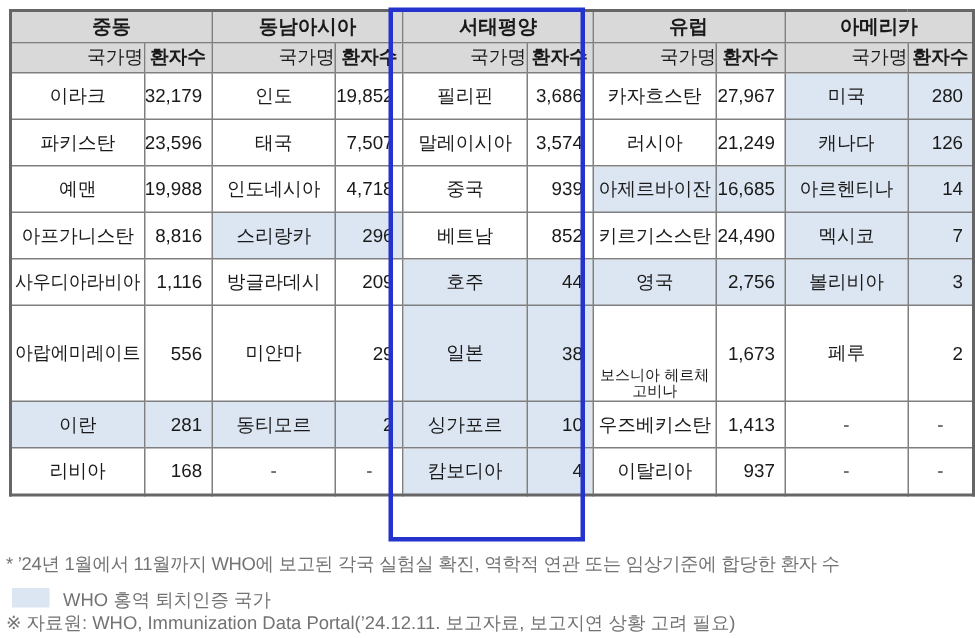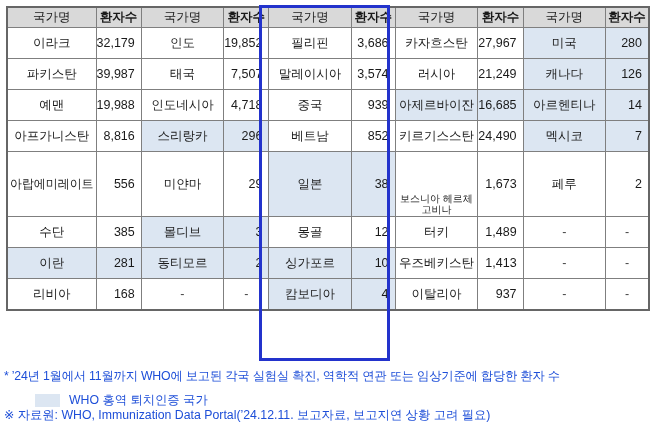--- a/index.html
+++ b/index.html
@@ -12,35 +12,35 @@
   }
   table#world-table{
     position:absolute;left:6px;top:6px;border-collapse:collapse;table-layout:fixed;
     background:#fff;border:2px solid #666;
   }
   #world-table th,#world-table td{
     border:1px solid var(--bd);text-align:center;padding:0;overflow:hidden;
   }
   #world-table th.region{background:var(--hbg);font-weight:bold;font-size:13px;height:20px;}
   #world-table th.sub{background:var(--hbg);font-size:12.5px;height:19px;}
-  #world-table th.sub.country{font-weight:normal;}
+  #world-table th.sub.country{font-weight:normal;text-align:right;}
   #world-table th.sub.count{font-weight:bold;}
   #world-table td{height:30px;font-size:12.5px;}
   #world-table td.num{text-align:right;padding-right:6px;}
   #world-table td.dash{text-align:center;color:#444;}
   #world-table td.hl{background:var(--hl);}
   #world-table span.fit{display:inline-block;white-space:nowrap;transform-origin:center center;}
   #world-table td.name span.wrap{white-space:normal;font-size:10px;line-height:1.12;margin-top:41px;}
   .wp-outline{
     position:absolute;left:259px;top:5px;width:131px;height:356px;
     border:3px solid var(--fb);box-sizing:border-box;pointer-events:none;background:transparent;
   }
-  .fn{position:absolute;left:4px;font-size:12.3px;color:#1d4ed8;white-space:nowrap;}
+  .fn{position:absolute;left:4px;font-size:12.3px;color:#737373;white-space:nowrap;}
   .fn1{top:368px;letter-spacing:-0.2px;}
-  .fn2{top:392px;left:8px;display:flex;align-items:center;margin-left:27px;}
+  .fn2{top:392px;left:8px;display:flex;align-items:flex-start;}
   .fn3{top:407px;}
   .legend-swatch{
     display:inline-block;width:25px;height:13px;background:var(--hl);
     margin-right:9px;flex:0 0 auto;
   }
 </style>
 </head>
 <body>
 
 <table id="world-table">
@@ -50,20 +50,27 @@
       <col style="width: 83px;">
       <col style="width: 44px;">
       <col style="width: 83px;">
       <col style="width: 44px;">
       <col style="width: 83px;">
       <col style="width: 44px;">
       <col style="width: 83px;">
       <col style="width: 44px;">
     </colgroup>
     <thead>
+      <tr>
+        <th colspan="2" class="region">중동</th>
+        <th colspan="2" class="region">동남아시아</th>
+        <th colspan="2" class="region">서태평양</th>
+        <th colspan="2" class="region">유럽</th>
+        <th colspan="2" class="region">아메리카</th>
+      </tr>
       <tr>
         <th class="sub country">국가명</th>
         <th class="sub count">환자수</th>
         <th class="sub country">국가명</th>
         <th class="sub count">환자수</th>
         <th class="sub country">국가명</th>
         <th class="sub count">환자수</th>
         <th class="sub country">국가명</th>
         <th class="sub count">환자수</th>
         <th class="sub country">국가명</th>
@@ -78,21 +85,21 @@
         <td class="num">19,852</td>
         <td class="name"><span class="fit">필리핀</span></td>
         <td class="num">3,686</td>
         <td class="name"><span class="fit">카자흐스탄</span></td>
         <td class="num">27,967</td>
         <td class="name hl"><span class="fit">미국</span></td>
         <td class="num hl">280</td>
       </tr>
       <tr>
         <td class="name"><span class="fit">파키스탄</span></td>
-        <td class="num">39,987</td>
+        <td class="num">23,596</td>
         <td class="name"><span class="fit">태국</span></td>
         <td class="num">7,507</td>
         <td class="name"><span class="fit">말레이시아</span></td>
         <td class="num">3,574</td>
         <td class="name"><span class="fit">러시아</span></td>
         <td class="num">21,249</td>
         <td class="name hl"><span class="fit">캐나다</span></td>
         <td class="num hl">126</td>
       </tr>
       <tr>
@@ -113,42 +120,42 @@
         <td class="name hl"><span class="fit">스리랑카</span></td>
         <td class="num hl">296</td>
         <td class="name"><span class="fit">베트남</span></td>
         <td class="num">852</td>
         <td class="name"><span class="fit">키르기스스탄</span></td>
         <td class="num">24,490</td>
         <td class="name hl"><span class="fit">멕시코</span></td>
         <td class="num hl">7</td>
       </tr>
       <tr>
+        <td class="name"><span class="fit" style="transform: scaleX(0.955);">사우디아라비아</span></td>
+        <td class="num">1,116</td>
+        <td class="name"><span class="fit">방글라데시</span></td>
+        <td class="num">209</td>
+        <td class="name hl"><span class="fit">호주</span></td>
+        <td class="num hl">44</td>
+        <td class="name hl"><span class="fit">영국</span></td>
+        <td class="num hl">2,756</td>
+        <td class="name hl"><span class="fit">볼리비아</span></td>
+        <td class="num hl">3</td>
+      </tr>
+      <tr>
         <td class="name"><span class="fit" style="transform: scaleX(0.955);">아랍에미레이트</span></td>
         <td class="num">556</td>
         <td class="name"><span class="fit">미얀마</span></td>
         <td class="num">29</td>
         <td class="name hl"><span class="fit">일본</span></td>
         <td class="num hl">38</td>
         <td class="name"><span class="fit wrap">보스니아 헤르체고비나</span></td>
         <td class="num">1,673</td>
         <td class="name"><span class="fit">페루</span></td>
         <td class="num">2</td>
-      </tr>
-      <tr>
-        <td class="name"><span class="fit">수단</span></td>
-        <td class="num">385</td>
-        <td class="name hl"><span class="fit">몰디브</span></td>
-        <td class="num hl">3</td>
-        <td class="name"><span class="fit">몽골</span></td>
-        <td class="num">12</td>
-        <td class="name"><span class="fit">터키</span></td>
-        <td class="num">1,489</td>
-        <td class="name dash"><span class="fit">-</span></td>
-        <td class="dash">-</td>
       </tr>
       <tr>
         <td class="name hl"><span class="fit">이란</span></td>
         <td class="num hl">281</td>
         <td class="name hl"><span class="fit">동티모르</span></td>
         <td class="num hl">2</td>
         <td class="name hl"><span class="fit">싱가포르</span></td>
         <td class="num hl">10</td>
         <td class="name"><span class="fit">우즈베키스탄</span></td>
         <td class="num">1,413</td>

